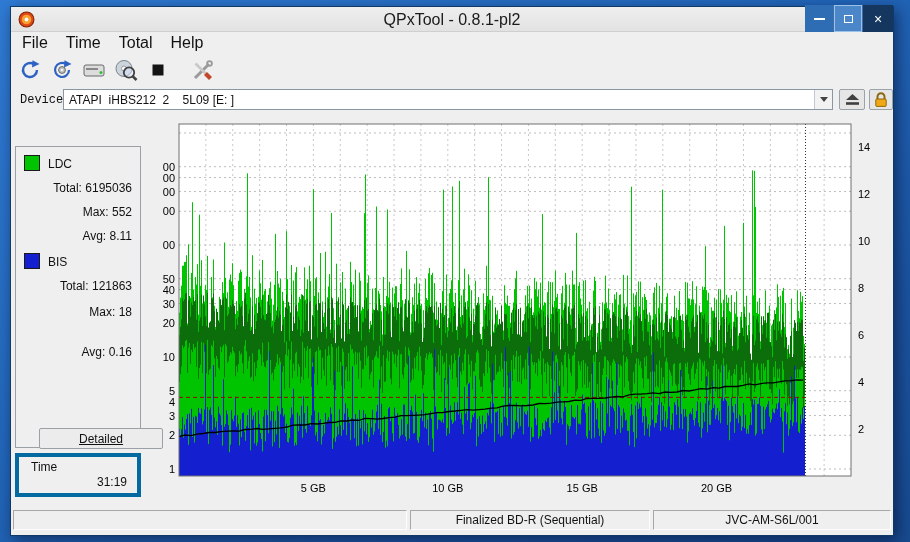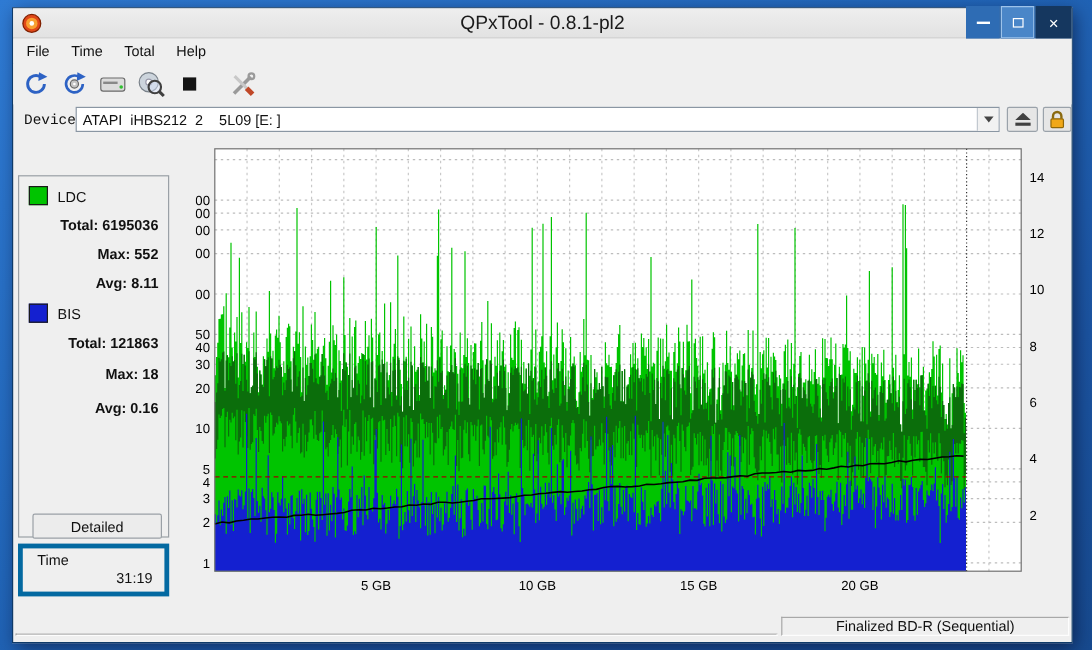--- a/index.html
+++ b/index.html
@@ -19,21 +19,21 @@
   .titlebar .title{position:absolute;left:0;right:0;top:0;text-align:center;line-height:25px;font-size:16px;color:#1a1a1a;}
   .app-icon{position:absolute;left:7px;top:4px;width:17px;height:17px;}
   .controls{position:absolute;right:0;top:-2px;height:27px;display:flex;gap:1px;background:#3d6ea8;}
   .wbtn{width:28px;height:27px;display:flex;align-items:center;justify-content:center;color:#fff;font-size:14px;}
   .wbtn.min{background:#2e6cb4;}
   .wbtn.max{background:#4a86c8;box-shadow:inset 0 0 0 1px #9cc2ea;}
   .wbtn.close{background:#15375f;width:30px;}
   .glyph-min{width:11px;height:2px;background:#fff;}
   .glyph-max{width:9px;height:8px;border:1.5px solid #fff;}
   
-  .menubar{height:21px;display:flex;align-items:center;padding-left:2px;font-size:12px;background:#efefef;}
+  .menubar{height:21px;display:flex;align-items:center;padding-left:2px;font-size:16px;background:#efefef;}
   .menu-item{padding:2px 9px;cursor:default;}
   
   .toolbar{height:34px;display:flex;align-items:center;gap:4px;padding-left:5px;background:#efefef;}
   .tool-btn{width:28px;height:28px;display:flex;align-items:center;justify-content:center;border:1px solid transparent;border-radius:2px;}
   .tool-gap{width:8px;}
   
   .device-row{position:relative;height:26px;}
   .device-label{position:absolute;left:9px;top:6px;font-size:12px;font-family:Liberation Mono, monospace;}
   .combo{position:absolute;left:52px;top:2px;width:770px;height:21px;background:#fff;
     border:1px solid #8a96a3;display:flex;align-items:center;gap:14px;}
@@ -42,30 +42,30 @@
   .tri-down{width:0;height:0;border-left:4px solid transparent;border-right:4px solid transparent;border-top:5px solid #444;}
   .sq-btn{position:absolute;top:2px;height:21px;background:#e6e6e6;border:1px solid #9aa2aa;border-radius:2px;
     display:flex;align-items:center;justify-content:center;}
   .eject-btn{left:828px;width:26px;}
   .lock-btn{left:858px;width:24px;}
   
   .left-panel{position:absolute;left:4px;top:112px;width:148px;height:392px;font-size:12px;}
   .stats-box{position:absolute;left:0;top:2px;width:126px;height:302px;border:1px solid #9aa0a6;background:#efefef;margin-top:25px;}
   .swatch{position:absolute;width:16px;height:16px;border:1px solid #1a1a1a;}
   .sw-label{position:absolute;font-size:12px;}
-  .stat{position:absolute;right:8px;font-size:12px;white-space:nowrap;font-weight:bold;}
-  .detailed-btn{position:absolute;left:12px;top:309px;width:108px;height:21px;background:#ececec;
-    border:1px solid #9aa0a6;border-radius:2px;font-size:12px;display:flex;align-items:center;justify-content:center;}
+  .stat{position:absolute;right:8px;font-size:12px;white-space:nowrap;}
+  .detailed-btn{position:absolute;left:24px;top:309px;width:124px;height:21px;background:#ececec;
+    border:1px solid #9aa0a6;border-radius:2px;font-size:12px;display:flex;align-items:center;justify-content:center;text-decoration:underline;}
   .time-box{position:absolute;left:0;top:334px;width:126px;height:44px;border:4px solid #0369a1;}
   .time-label{position:absolute;left:12px;top:3px;}
   .time-value{position:absolute;right:10px;bottom:4px;}
   
   .chart-area{position:absolute;left:152px;top:106px;width:716px;height:394px;}
   
-  .statusbar{position:absolute;left:2px;right:2px;top:503px;height:20px;display:flex;gap:3px;align-items:flex-end;}
+  .statusbar{position:absolute;left:2px;right:2px;top:503px;height:20px;display:flex;gap:3px;}
   .sb-cell{border:1px solid;border-color:#a8a8a8 #fdfdfd #fdfdfd #a8a8a8;font-size:12px;
     display:flex;align-items:center;justify-content:center;background:#efefef;white-space:nowrap;}
   .sb-0{flex:1;}
   .sb-1{width:240px;}
   .sb-2{width:238px;}
 </style>
 </head>
 <body>
 
 <div class="window">
@@ -169,21 +169,21 @@
     <div class="stats-box">
       <div class="swatch" style="left: 8px; top: 8px; background: rgb(0, 196, 0);"></div>
       <span class="sw-label" style="left:32px;top:10px;">LDC</span>
       <span class="stat" style="top:34px;">Total: 6195036</span>
       <span class="stat" style="top:58px;">Max: 552</span>
       <span class="stat" style="top:82px;">Avg: 8.11</span>
       <div class="swatch" style="left: 8px; top: 106px; background: rgb(20, 32, 208);"></div>
       <span class="sw-label" style="left:32px;top:108px;">BIS</span>
       <span class="stat" style="top:132px;">Total: 121863</span>
       <span class="stat" style="top:158px;">Max: 18</span>
-      <span class="stat" style="top:186px;">Avg: 0.16</span>
+      <span class="stat" style="top:198px;">Avg: 0.16</span>
     </div>
     <div class="detailed-btn">Detailed</div>
     <div class="time-box">
       <span class="time-label">Time</span>
       <span class="time-value">31:19</span>
     </div>
   </div>
 
   <div class="chart-area">
     <svg id="chart-svg" width="716" height="394" viewBox="0 0 716 394">
@@ -260,15 +260,16 @@
         <text x="150.4" y="379" text-anchor="middle" font-size="11" font-family="Liberation Sans, sans-serif" fill="#000">5 GB</text>
         <text x="284.8" y="379" text-anchor="middle" font-size="11" font-family="Liberation Sans, sans-serif" fill="#000">10 GB</text>
         <text x="419.2" y="379" text-anchor="middle" font-size="11" font-family="Liberation Sans, sans-serif" fill="#000">15 GB</text>
         <text x="553.6" y="379" text-anchor="middle" font-size="11" font-family="Liberation Sans, sans-serif" fill="#000">20 GB</text>
       </svg>
   </div>
 
   <div class="statusbar">
     <div class="sb-cell sb-0"></div>
     <div class="sb-cell sb-1">Finalized BD-R (Sequential)</div>
+    <div class="sb-cell sb-2">JVC-AM-S6L/001</div>
   </div>
 
 </div>
 
 </body></html>

